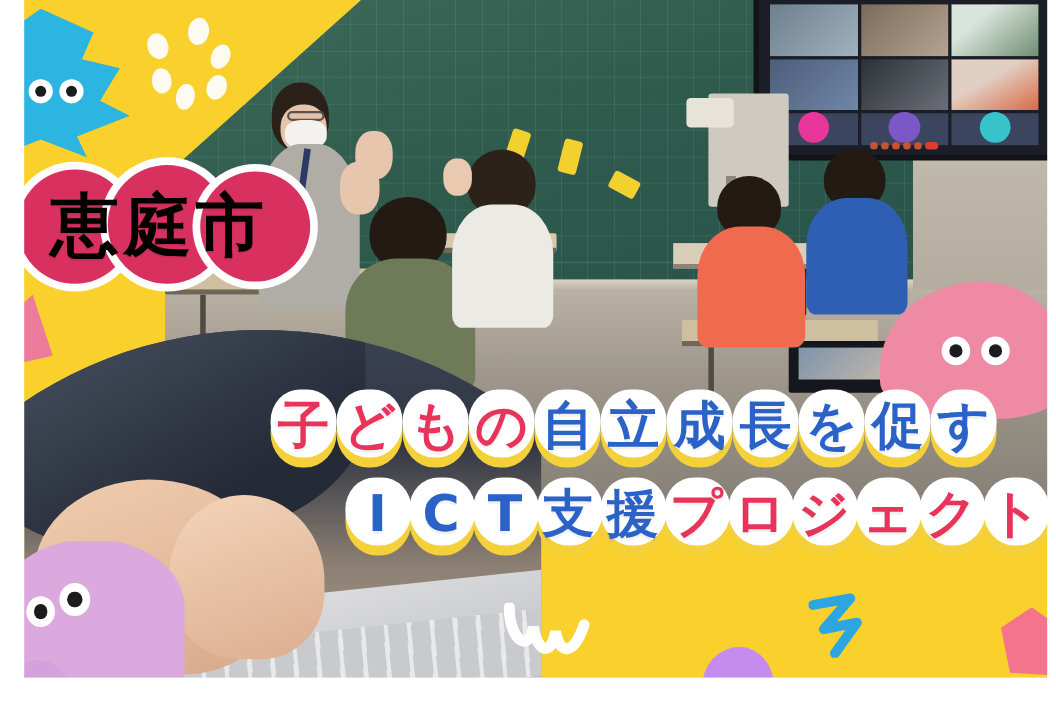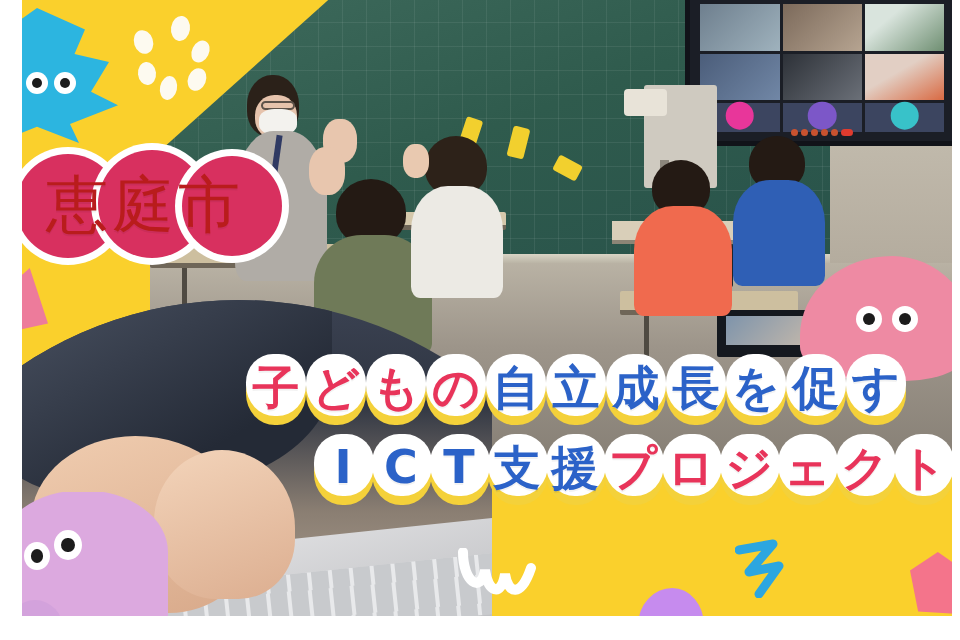--- a/index.html
+++ b/index.html
@@ -256,21 +256,21 @@
   
   .city-badge{ position:absolute; left:10px; top:150px; width:270px; height:110px; }
   .cb-circ{ position:absolute; background:#D8305F; border-radius:50%;
             box-shadow:0 0 0 7px #ffffff; }
   .cb-circ.c1{ left:6px;   top:4px;  width:104px; height:104px; }
   .cb-circ.c2{ left:88px;  top:0px;  width:108px; height:108px; }
   .cb-circ.c3{ left:172px; top:6px;  width:100px; height:100px; }
   .city-text{
     position:absolute; left:0; top:0; width:270px; height:110px;
     display:flex; align-items:center; justify-content:center; gap:4px;
-    color:#b91c1c; font-size:62px; font-weight:normal; letter-spacing:4px;
+    color:#000000; font-size:62px; font-weight:bold; letter-spacing:4px;
     font-family:"DejaVu Sans","Liberation Sans",sans-serif; line-height:1;
     text-shadow:0 2px 0 rgba(0,0,0,.06);
   }
 
   
   .headline{ position:absolute; left:0; top:352px; width:960px; }
   .hl-line{ display:flex; align-items:center; white-space:nowrap; }
   .hl-line.l1{ padding-left:244px; }
   .hl-line.l2{ padding-left:312px; margin-top:10px; }
   .ch{

